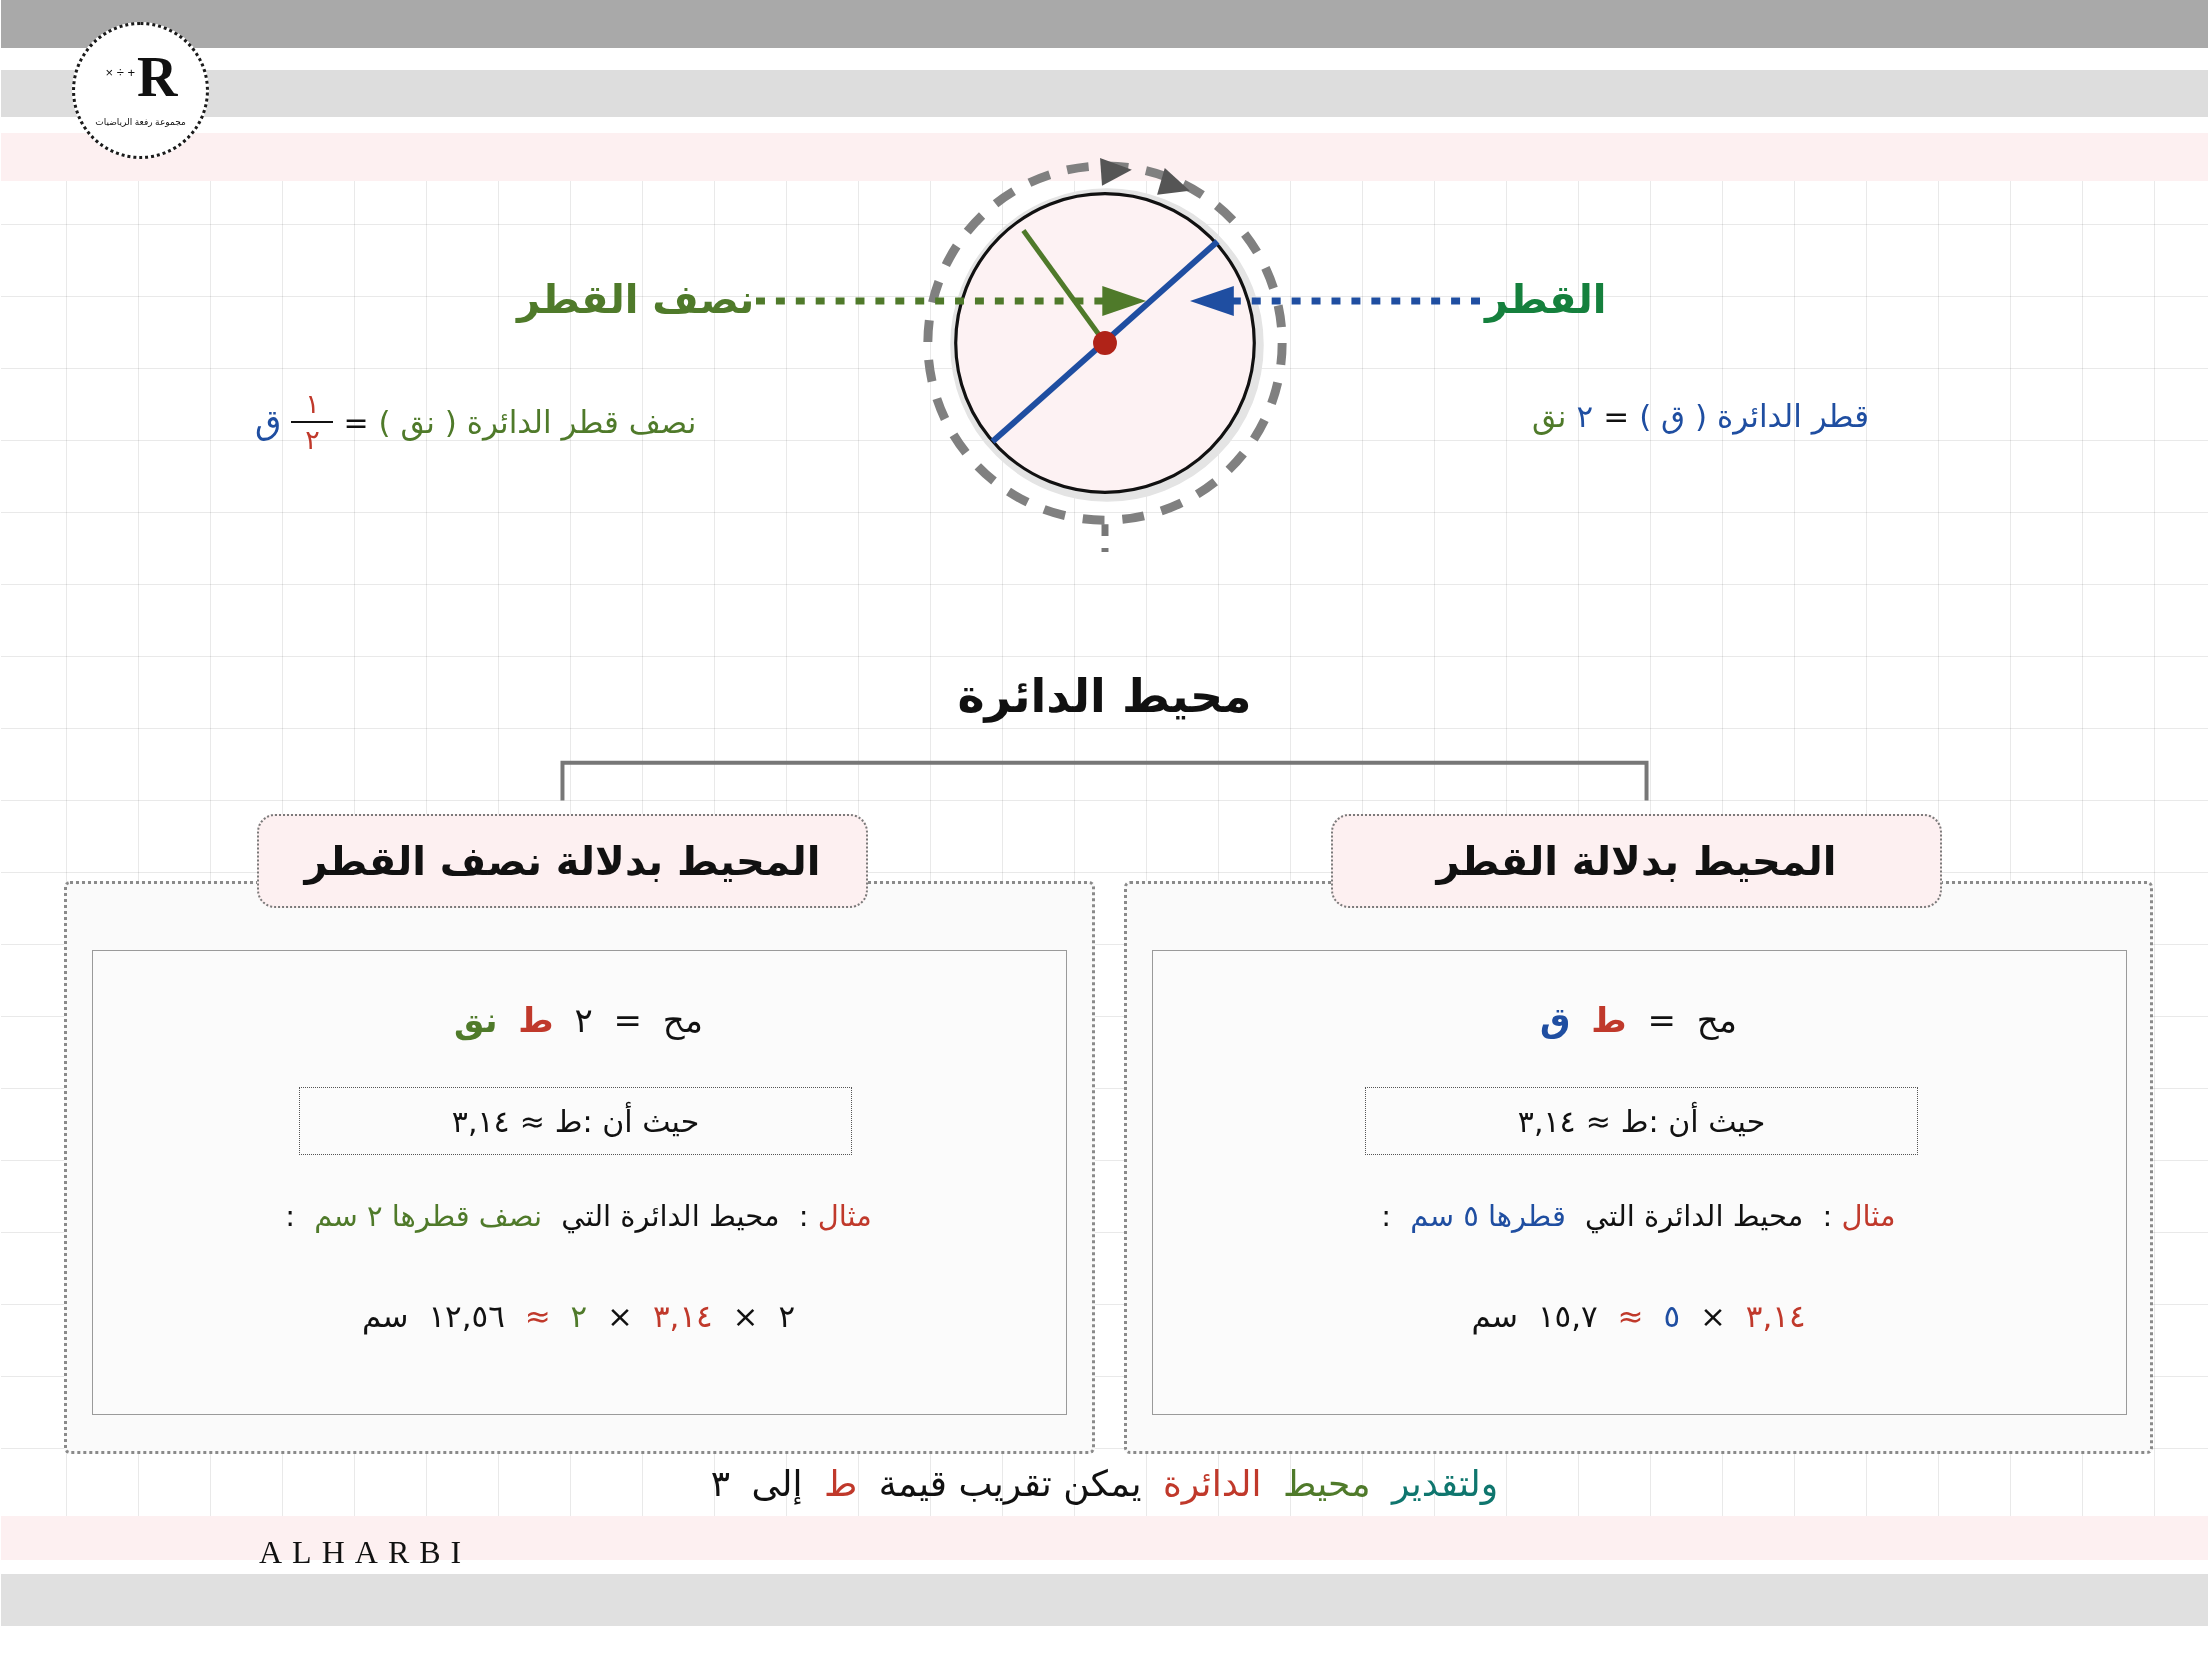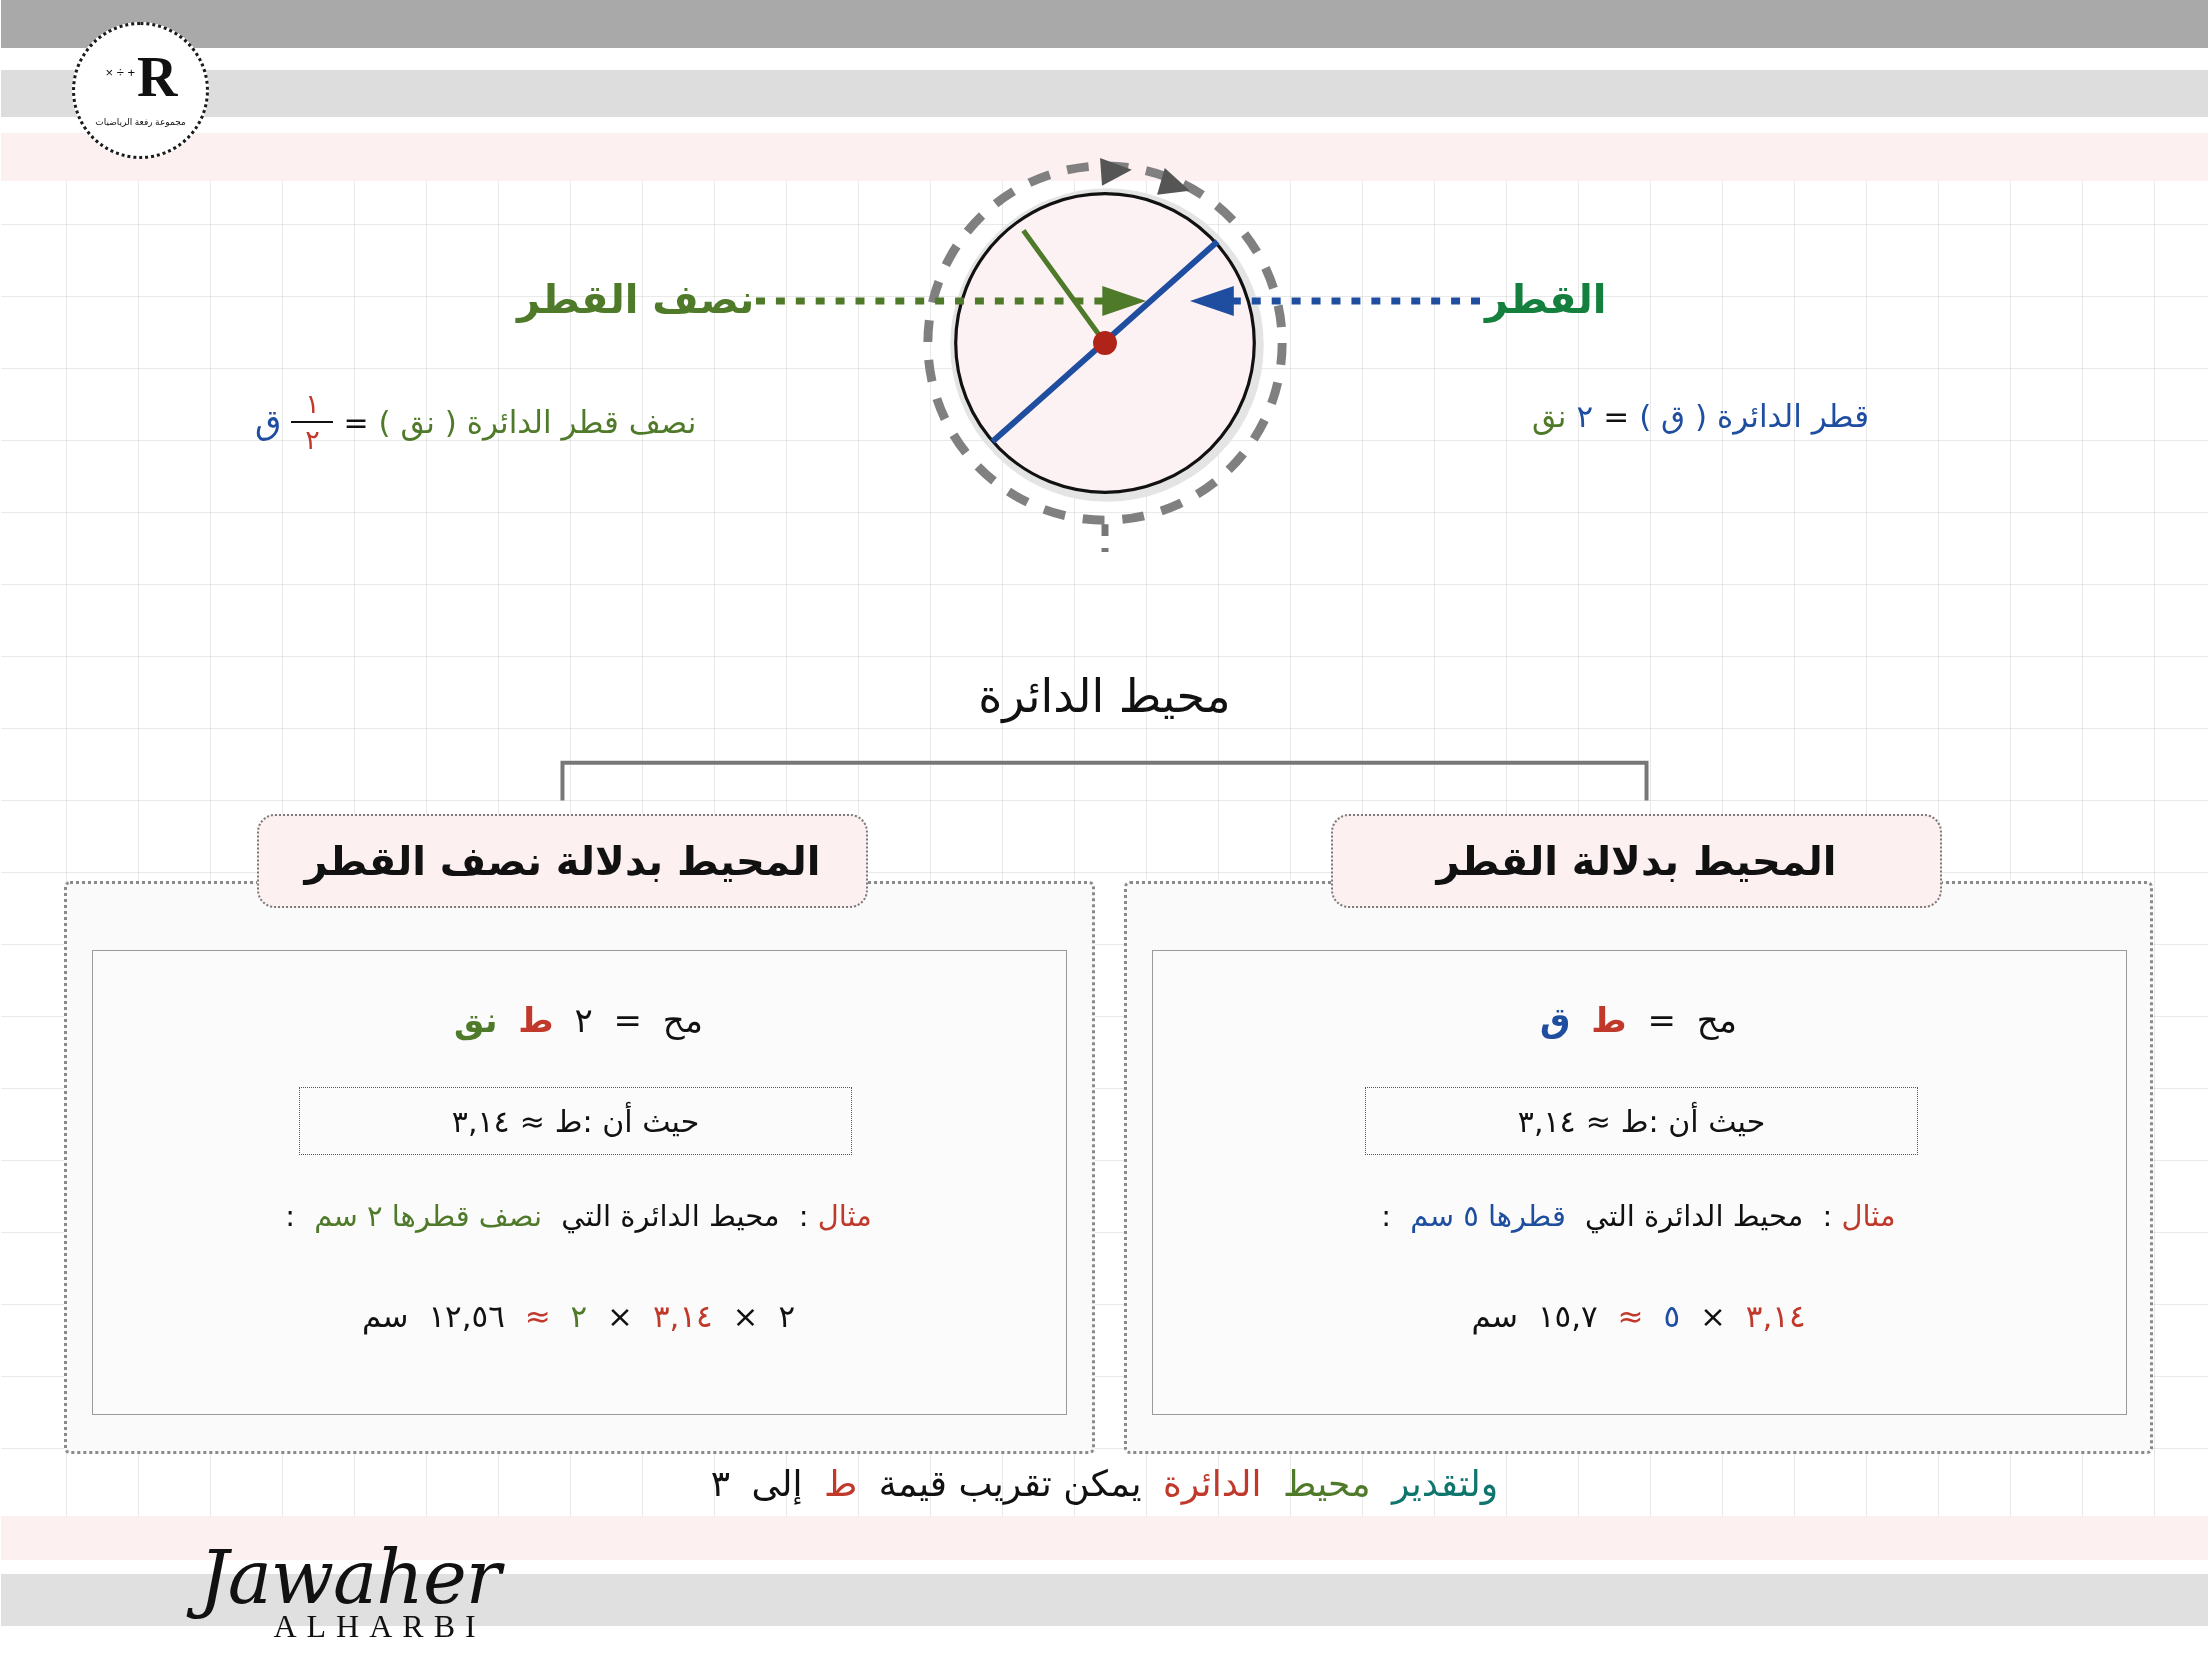--- a/index.html
+++ b/index.html
@@ -103,21 +103,21 @@
 
   #formula-diameter{
     left:1532px;top:398px;font-size:31px;color:#1f4ea1;
     display:flex;align-items:center;gap:10px;direction:rtl;
   }
   #formula-diameter .eq{color:#111;}
   #formula-diameter .nq{color:#4f7a2a;}
 
   #title-circumference{
     left:50%;top:669px;transform:translateX(-50%);
-    font-size:46px;color:#111;font-weight:400;
+    font-size:46px;color:#111;font-weight:700;
   }
 
   
   #connector{position:absolute;left:0;top:741px;width:2209px;height:109px;z-index:2;}
 
   
   .outer-box{
     position:absolute;z-index:3;
     border:3px dotted #8a8a8a;border-radius:6px;
     background:#fafafa;
@@ -198,21 +198,20 @@
 
 <div id="logo-badge">
   <div class="logo-row">
     <span class="logo-r">R</span>
     <span class="logo-marks">+ ÷ ×</span>
   </div>
   <div class="logo-sub">مجموعة رفعة الرياضيات</div>
 </div>
 
 <div id="signature">
-  <div class="sig-name">Jawaher</div>
   <div class="sig-last">ALHARBI</div>
 </div>
 
 <svg id="diagram-svg" width="418" height="418" viewBox="0 0 420 420">
 
   <circle cx="210" cy="210" r="178" fill="none" stroke="#808080" stroke-width="9" stroke-dasharray="22 18"></circle>
 
   <polygon points="205,24 237,36 207,52" fill="#555"></polygon>
   <polygon points="265,38 296,52 266,66" fill="#555" transform="rotate(18 280 52)"></polygon>
 

